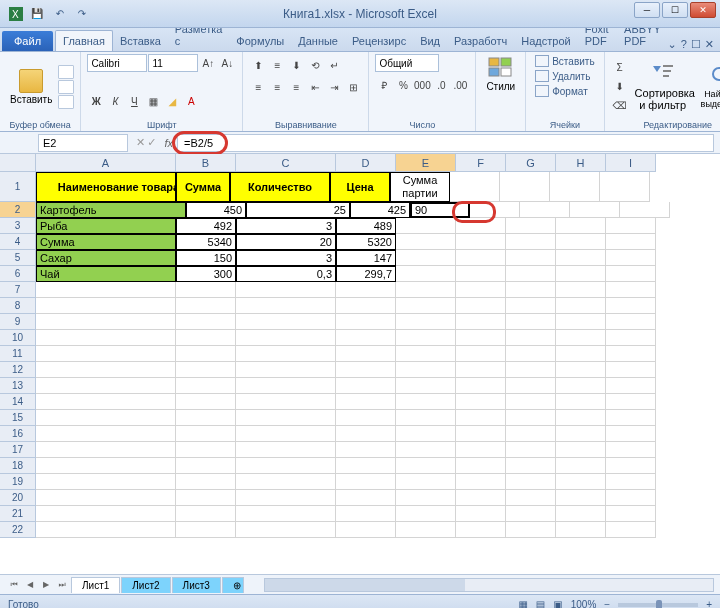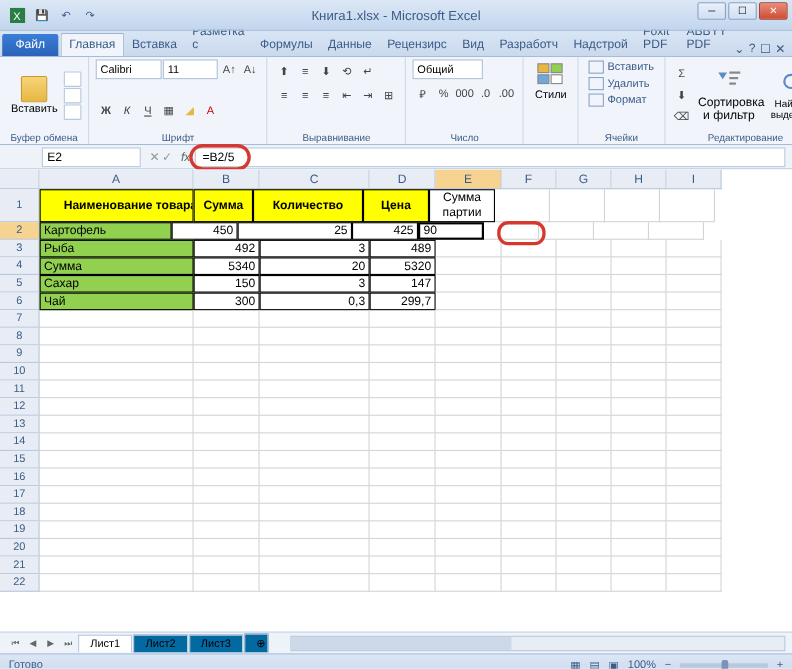--- a/index.html
+++ b/index.html
@@ -59,21 +59,21 @@
 .header-cell { background: #ffff00; font-weight: bold; justify-content: center; border: 1px solid #000; text-align: center; }
 .tcell { border: 1px solid #000; }
 .tcell.num { justify-content: flex-end; }
 .green { background: #92d050; }
 .active-cell { border: 2px solid #000 !important; position: relative; }
 .highlight-cell { position: absolute; border: 3px solid #d63830; border-radius: 10px; pointer-events: none; }
 
 .sheet-tabs { height: 20px; background: #eef3fa; border-top: 1px solid #b8c8dd; display: flex; align-items: center; padding-left: 6px; }
 .nav-btn { width: 16px; height: 14px; display: flex; align-items: center; justify-content: center; font-size: 8px; color: #666; }
 .stab { padding: 2px 10px; font-size: 10px; background: #fff; border: 1px solid #b8c8dd; border-bottom: none; margin-left: 1px; }
-.stab.inactive { background: #0369a1; }
+.stab.inactive { background: #7dd3fc; }
 .hscroll { flex: 1; height: 14px; background: #e8edf5; margin: 0 6px 0 20px; border: 1px solid #b8c8dd; position: relative; }
 .hthumb { position: absolute; left: 0; width: 200px; height: 100%; background: #cdd9e9; }
 
 .statusbar { height: 20px; background: linear-gradient(#dce7f5,#cbd9ed); border-top: 1px solid #9db4d4; display: flex; align-items: center; padding: 0 8px; font-size: 10px; color: #3b5c87; }
 .status-right { margin-left: auto; display: flex; align-items: center; gap: 8px; }
 .zoom-slider { width: 80px; height: 4px; background: #b8c8dd; position: relative; }
 .zoom-thumb { position: absolute; left: 38px; top: -3px; width: 6px; height: 10px; background: #7a93b8; border-radius: 2px; }
 </style>
 </head>
 <body>
@@ -304,21 +304,21 @@
         <div class="cell header-cell" style="width: 54px;">Сумма</div>
         <div class="cell header-cell" style="width: 100px;">Количество</div>
         <div class="cell header-cell" style="width: 60px;">Цена</div>
         <div class="cell header-cell" style="width: 60px; white-space: normal; line-height: 13px; background: rgb(255, 255, 255); font-weight: normal;">Сумма партии</div>
         <div class="cell" style="width: 50px;"></div>
         <div class="cell" style="width: 50px;"></div>
         <div class="cell" style="width: 50px;"></div>
         <div class="cell" style="width: 50px;"></div>
       </div>
       <div class="crow">
-        <div class="cell tcell green" style="width: 120px;">Картофель</div>
+        <div class="cell tcell green" style="width: 150px;">Картофель</div>
         <div class="cell tcell num" style="width: 60px;">450</div>
         <div class="cell tcell num" style="width: 104px;">25</div>
         <div class="cell tcell num" style="width: 60px;">425</div>
         <div class="cell num active-cell" style="width: 60px;">90</div>
         <div class="cell" style="width: 50px;"></div>
         <div class="cell" style="width: 50px;"></div>
         <div class="cell" style="width: 50px;"></div>
         <div class="cell" style="width: 50px;"></div>
       </div>
       <div class="crow">

